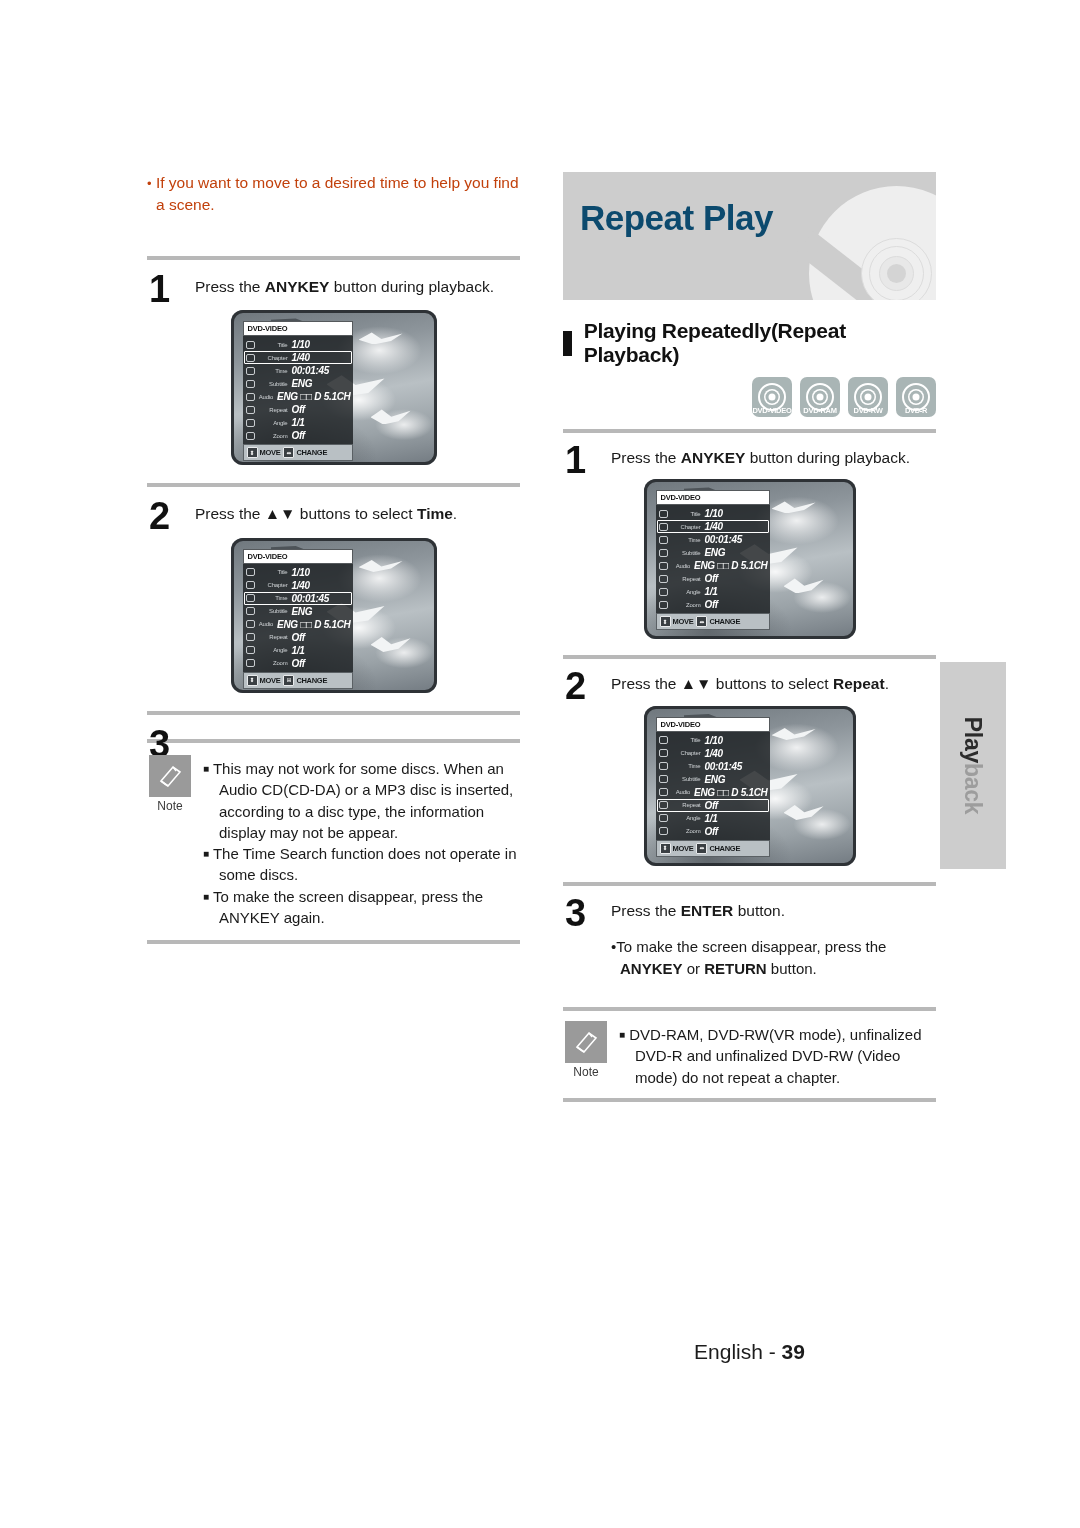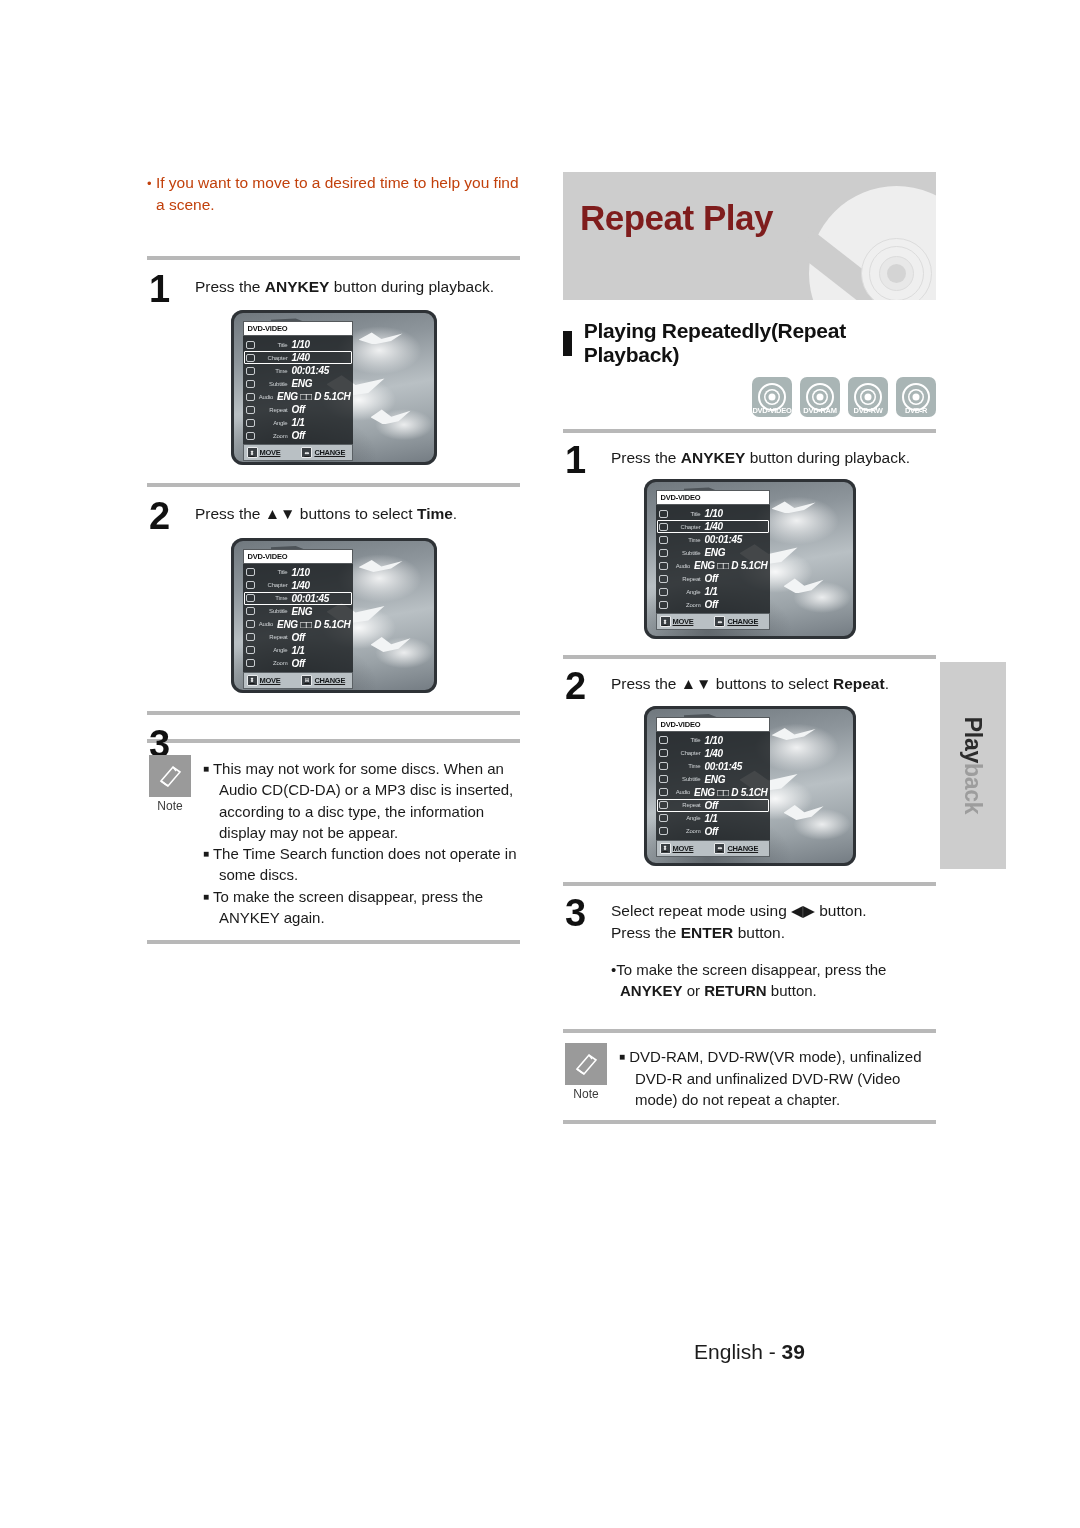--- a/index.html
+++ b/index.html
@@ -41,21 +41,21 @@
     padding-left: 9px; text-indent: -9px; margin-top: 14px;
   }
 
   
   .banner {
     position: relative; width: 373px; height: 128px;
     background: #cdcdcd; overflow: hidden;
   }
   .banner-title {
     position: absolute; left: 17px; top: 26px;
-    font-size: 35px; font-weight: bold; color: #7f1d1d;
+    font-size: 35px; font-weight: bold; color: #0c4a6e;
     letter-spacing: -0.5px;
   }
   .disc {
     position: absolute; right: -48px; top: 14px;
     width: 175px; height: 175px; border-radius: 50%;
     background: #eeeeee;
   }
   .disc .ring {
     position: absolute; border-radius: 50%;
     border: 1px solid #dcdcdc;
@@ -159,24 +159,23 @@
   .osd-label {
     font-size: 6px; color: #cfd3d6; width: 30px;
     letter-spacing: -0.2px; text-align: right; margin-right: 4px;
     white-space: nowrap; overflow: hidden;
   }
   .osd-val {
     font-size: 10px; font-weight: bold; color: #ffffff;
     letter-spacing: -0.3px; white-space: nowrap; font-style: italic;
   }
   .osd-btnbar {
-    display: flex; align-items: center; gap: 21px;
+    display: flex; align-items: center; gap: 3px;
     background: #b9c0c4; padding: 2px 3px;
     border: 1px solid #5a6064;
-    text-decoration: underline;
   }
   .osd-btn { display: flex; align-items: center; gap: 2px; }
   .osd-btn .key {
     width: 9px; height: 9px; background: #3a3f43;
     border: 1px solid #e8eaec; border-radius: 1px;
     display:flex; align-items:center; justify-content:center;
     color:#fff; font-size:6px; line-height:1;
   }
   .osd-btn .kl { font-size: 7.5px; font-weight: bold; color:#16191b; letter-spacing:-0.3px;}
 
@@ -600,21 +599,20 @@
           </div>
         </div>
       </div>
     </div>
 
     <div class="rule mt16"></div>
 
     <div class="step mt14">
       <div class="step-num">3</div>
       <div class="step-text">
-        <div>Select repeat mode using ◀▶ button.</div>
         <div>
           <span>Press the </span><b>ENTER</b><span> button.</span>
         </div>
         <div class="sub-bullet">
           <span class="dot">•</span><span>To make the screen disappear, press the </span><b>ANYKEY</b><span> or </span><b>RETURN</b><span> button.</span>
         </div>
       </div>
     </div>
 
     <div class="rule mt28"></div>

